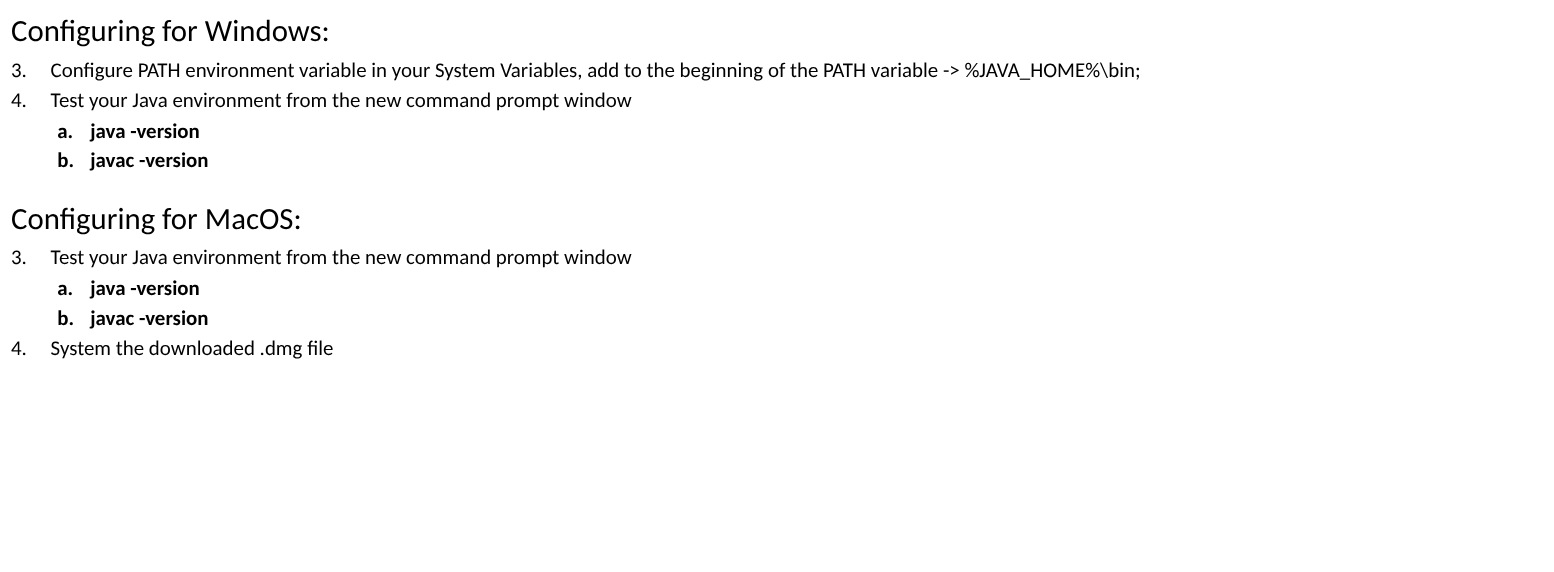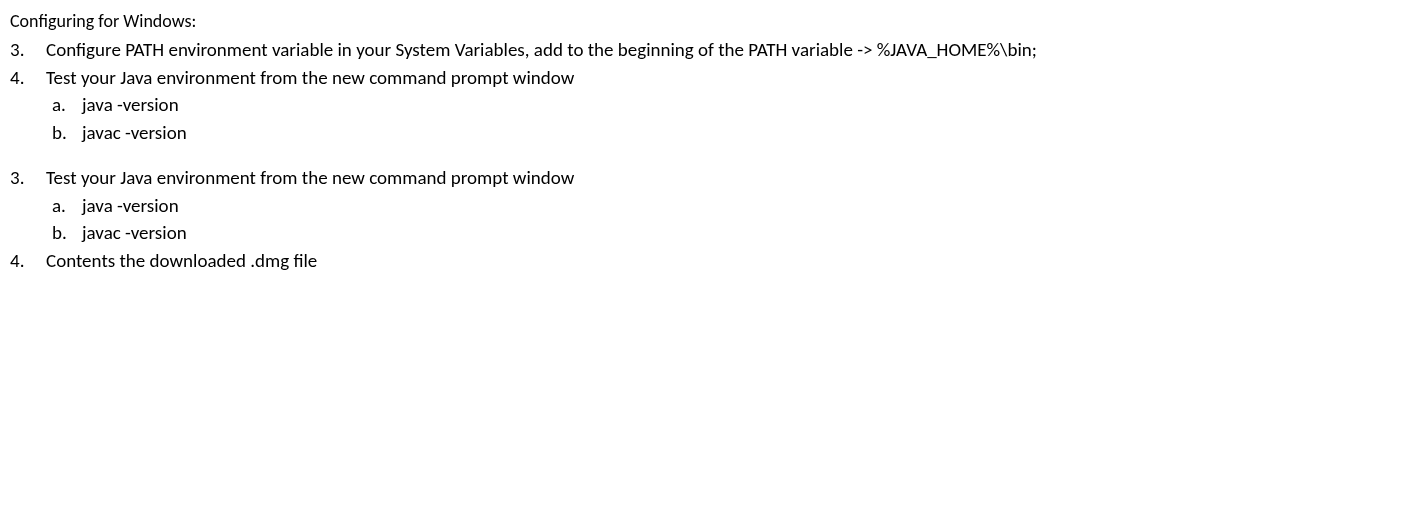--- a/index.html
+++ b/index.html
@@ -6,21 +6,21 @@
       font-family: Calibri, "Segoe UI", sans-serif;
       font-size: 19px;
       color: #000;
       margin: 0;
       padding: 8px 10px;
       line-height: 1.45;
       width: 1413px;
       box-sizing: border-box;
     }
     .heading {
-      font-size: 18px;
+      font-size: 28px;
       margin-bottom: 2px;
     }
     .section {
       margin-bottom: 18px;
     }
     ol.level1 {
       list-style: none;
       padding-left: 0;
       margin: 0;
     }
@@ -43,20 +43,21 @@
     .step5::before {
       content: attr(data-marker);
       position: absolute;
       left: 0;
       top: 0;
     }
     ol.level2 {
       list-style: none;
       padding-left: 0;
       margin: 0;
+      font-weight: bold;
     }
     ol.level2 > li {
       padding-left: 36px;
       position: relative;
     }
     ol.level2 > li::before {
       content: attr(data-marker);
       position: absolute;
       left: 6px;
       top: 0;
@@ -73,23 +74,24 @@
       <span>Test your Java environment from the new command prompt window</span>
       <ol class="level2">
         <li data-marker="a."><span>java -version</span></li>
         <li data-marker="b."><span>javac -version</span></li>
       </ol>
     </li>
   </ol>
 </div>
 
 <div class="section">
+  <div class="heading">Configuring for MacOS:</div>
   <ol class="level1">
     <li data-marker="3.">
       <span>Test your Java environment from the new command prompt window</span>
       <ol class="level2">
         <li data-marker="a."><span>java -version</span></li>
         <li data-marker="b."><span>javac -version</span></li>
       </ol>
     </li>
-    <li data-marker="4."><span>Contents the downloaded .dmg file</span></li>
+    <li data-marker="4."><span>System the downloaded .dmg file</span></li>
   </ol>
 </div>
 
 </body></html>

